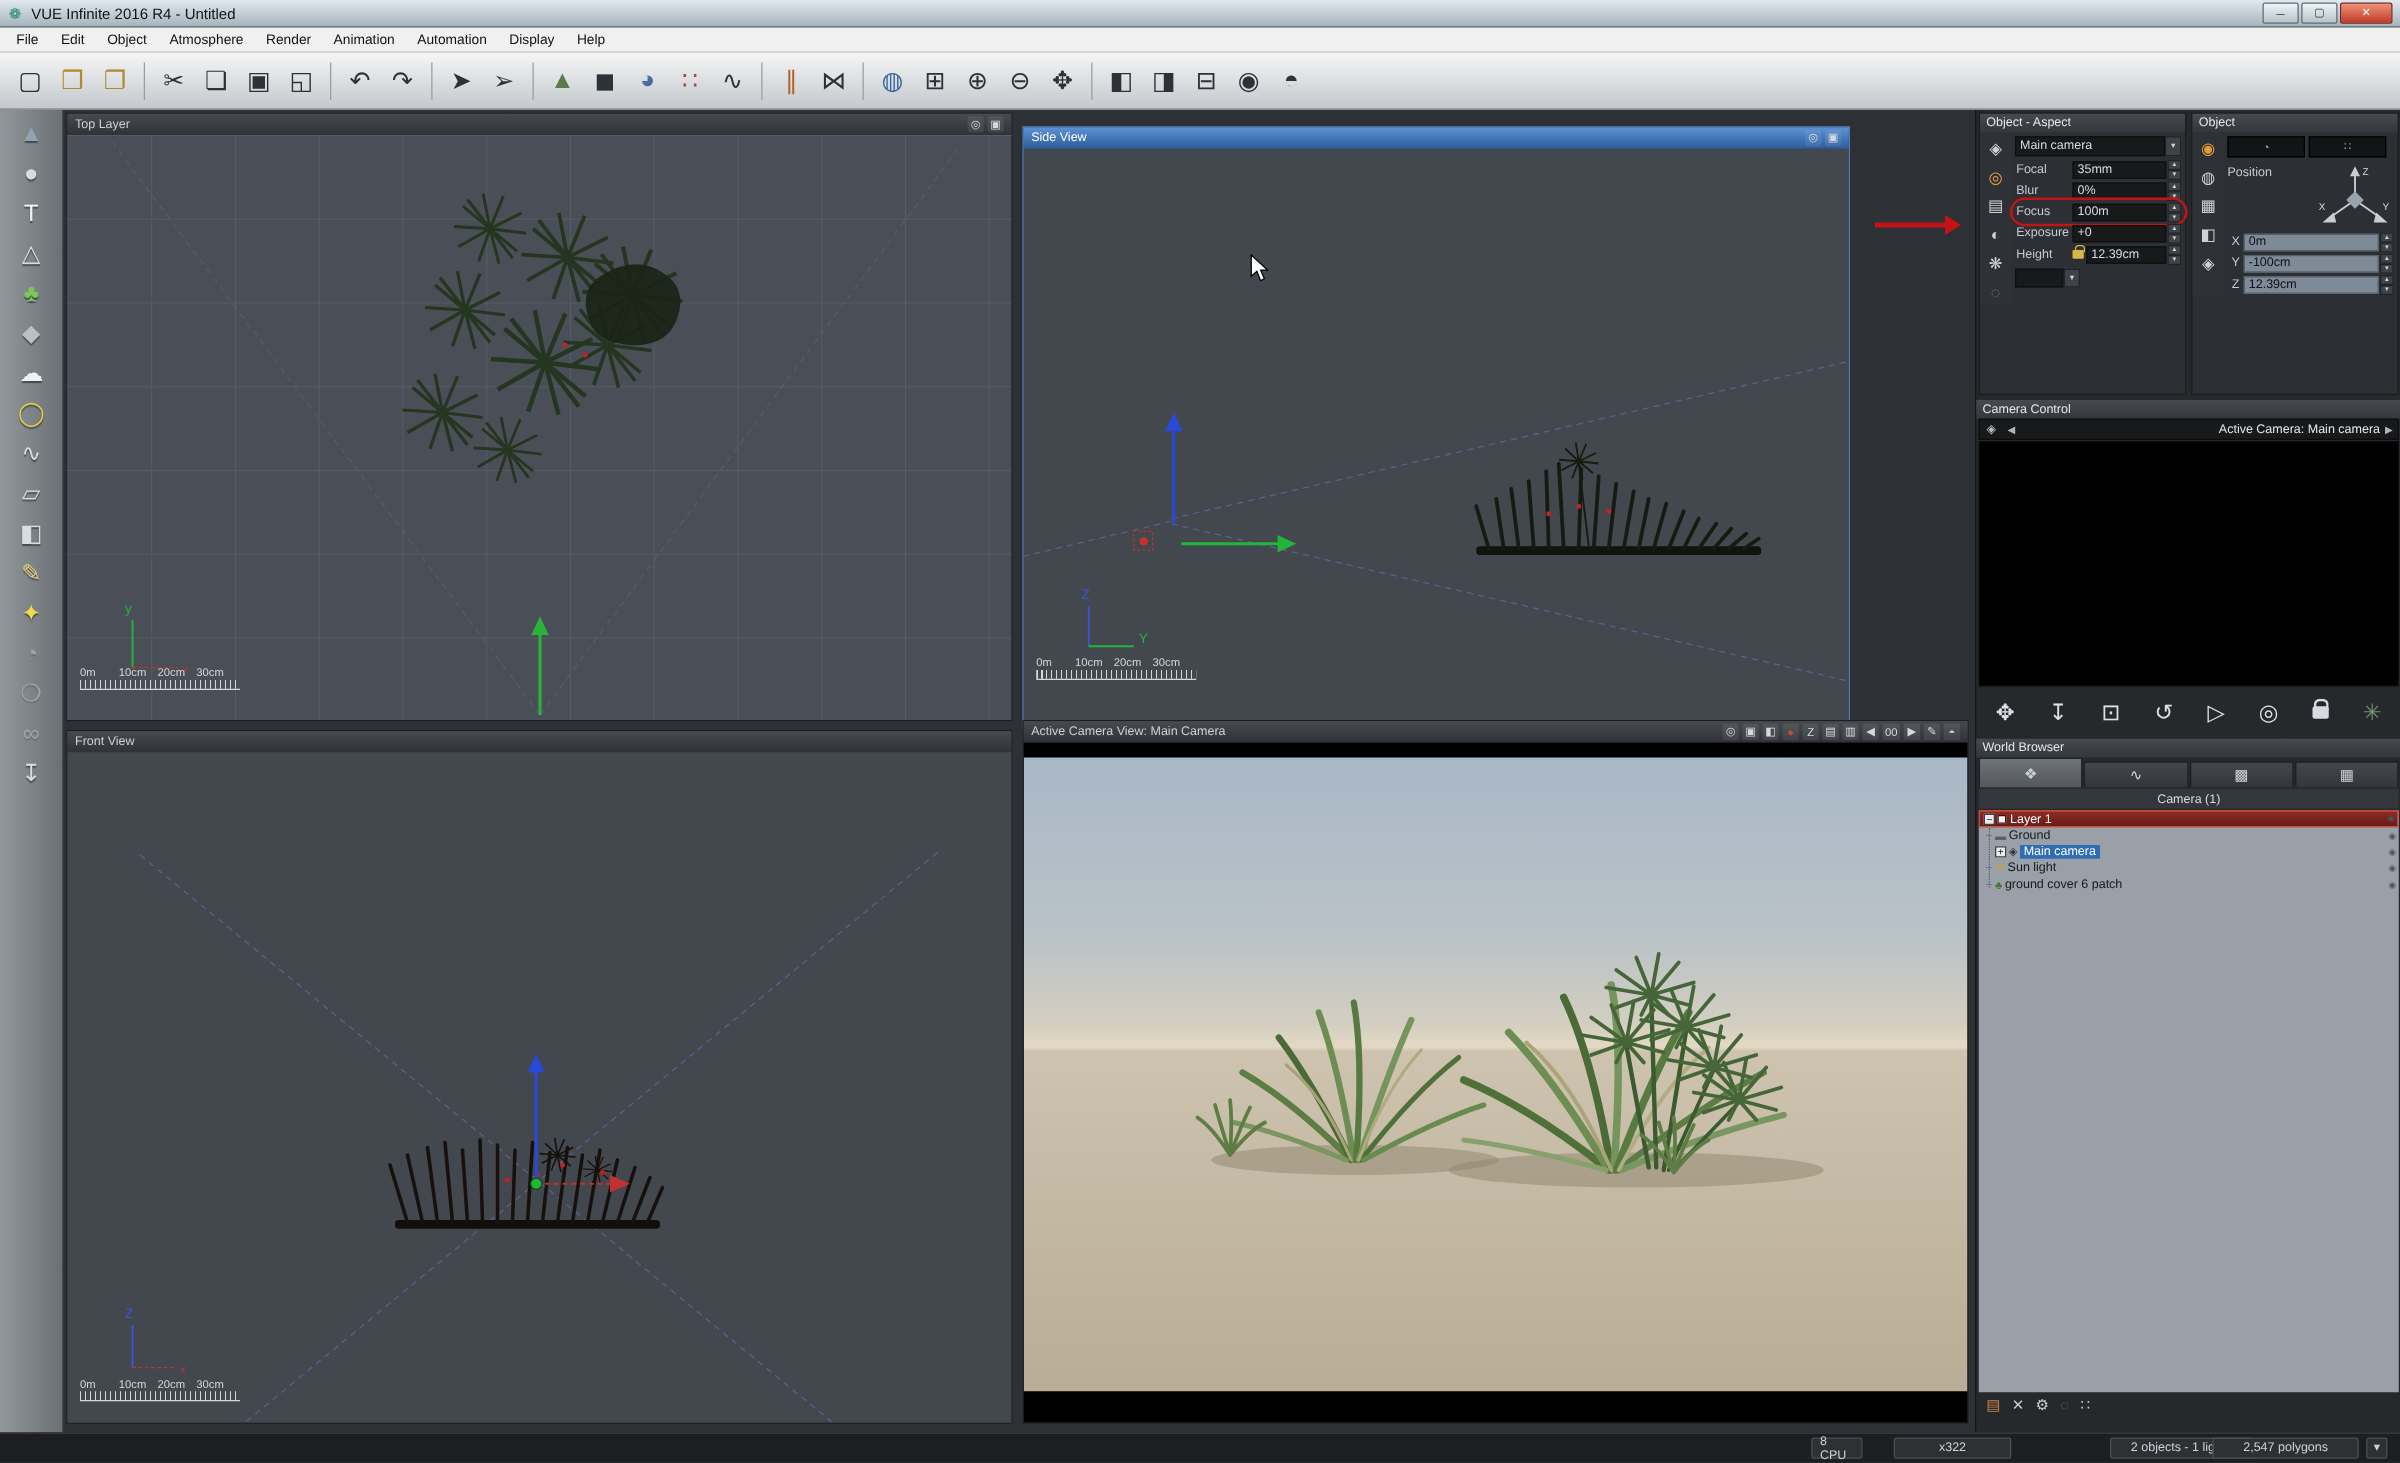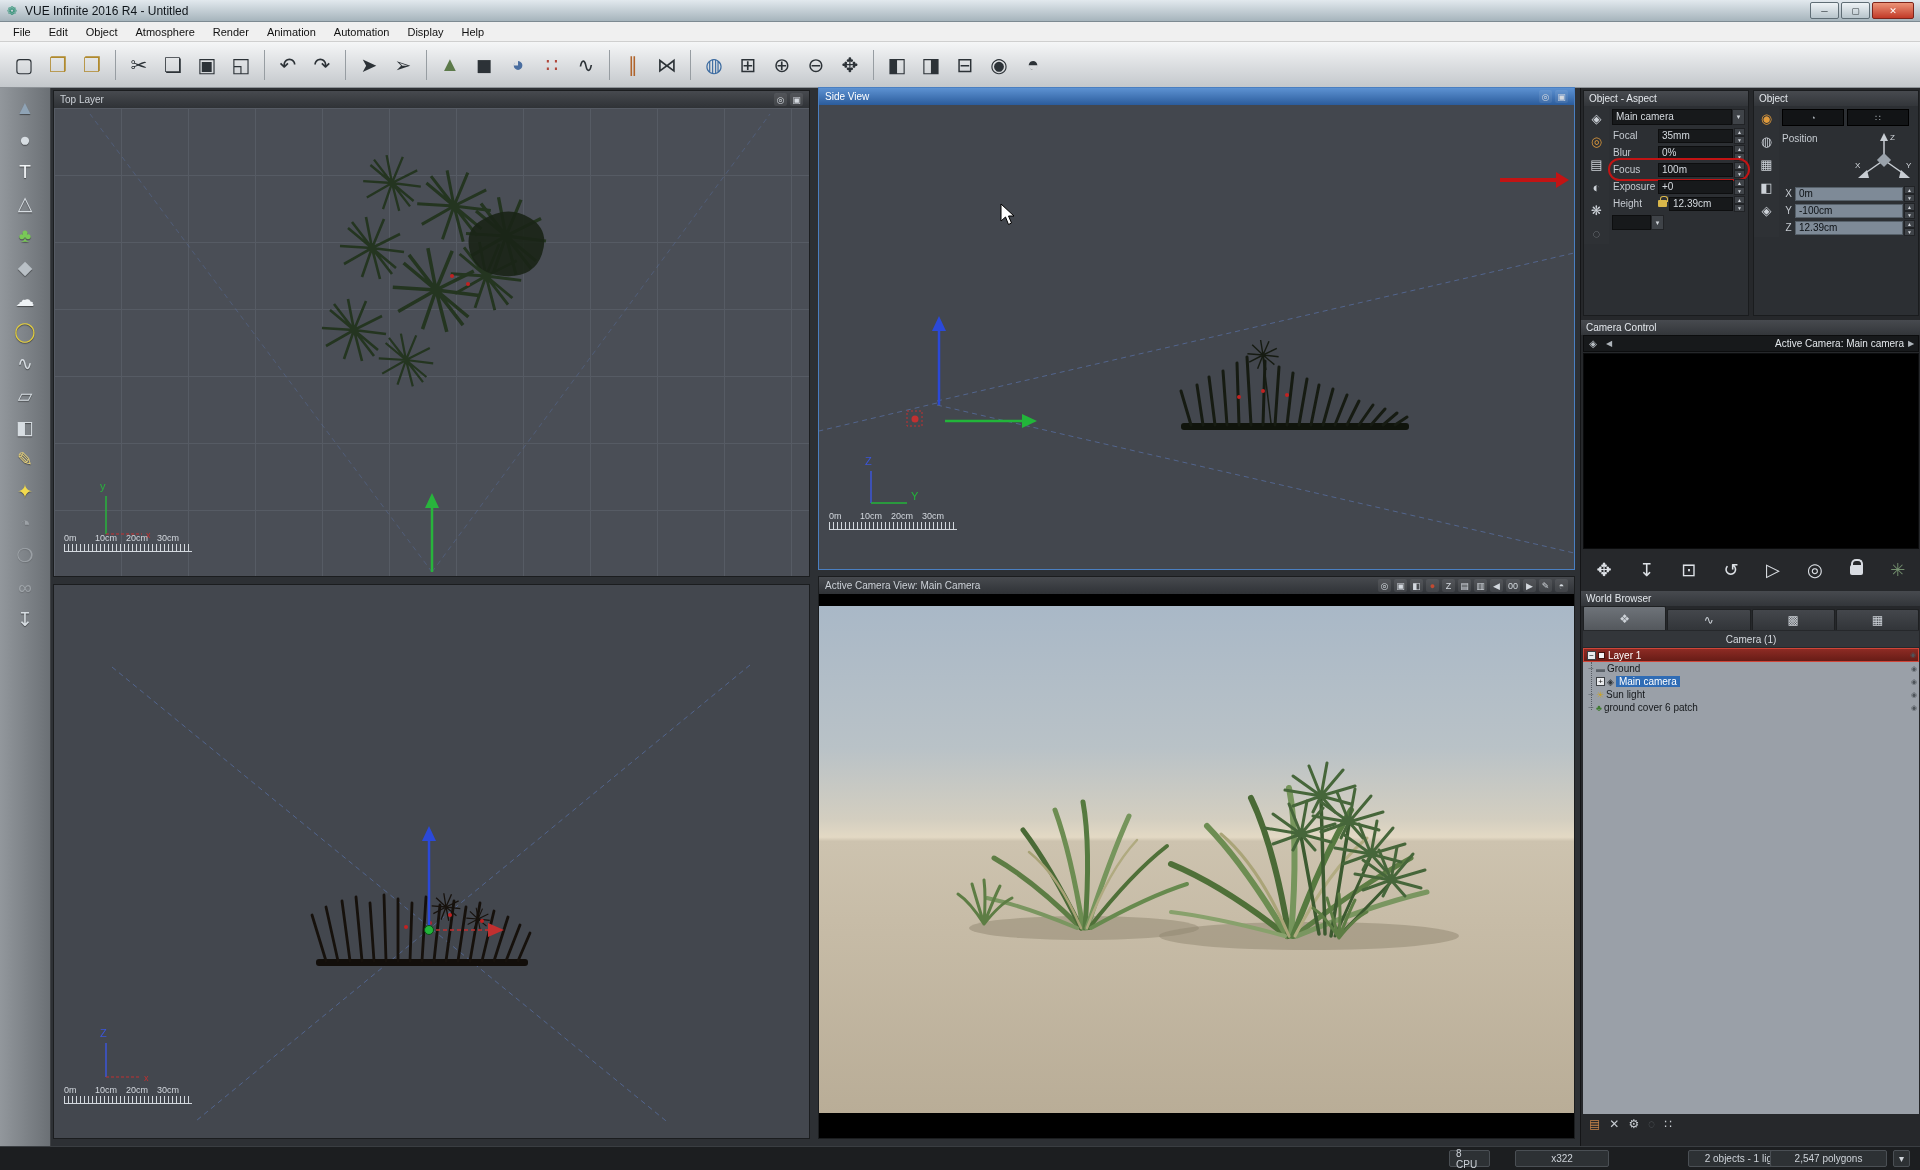--- a/index.html
+++ b/index.html
@@ -247,21 +247,21 @@
           <span>0m</span>
           <span>10cm</span>
           <span>20cm</span>
           <span>30cm</span>
         </div>
       <div class="ruler-ticks"></div>
     </div>
   </div>
 </div>
 
-<div class="viewport active" style="left:818px;top:87px;width:757px;height:483px">
+<div class="viewport active" style="left:818px;top:101px;width:662px;height:483px">
   <div class="vp-title">
     <span>Side View</span>
     <span class="vp-icons">
         <span class="vpt-icon">◎</span>
         <span class="vpt-icon">▣</span>
       </span>
   </div>
   <div class="vp-content side-content">
     <svg class="vp-svg" width="755" height="464" viewBox="0 0 755 464">
       <defs>
@@ -317,20 +317,23 @@
           <span>10cm</span>
           <span>20cm</span>
           <span>30cm</span>
         </div>
       <div class="ruler-ticks"></div>
     </div>
   </div>
 </div>
 
 <div class="viewport" style="left:53px;top:584px;width:757px;height:555px">
+  <div class="vp-title">
+    <span>Front View</span>
+  </div>
   <div class="vp-content front-content">
     <svg class="vp-svg" width="755" height="536" viewBox="0 0 755 536">
       <defs>
         <g id="fburst">
             <path d="M0 0L26 3M0 0L19 16M0 0L5 25M0 0L-9 23M0 0L-23 12M0 0L-26 -2M0 0L-18 -17M0 0L-4 -25M0 0L10 -23M0 0L23 -11" stroke="#17120d" stroke-width="2.4" fill="none"></path>
           </g>
       </defs>
       <g stroke="#5d79b8" stroke-dasharray="5 4" opacity="0.6" stroke-width="1" fill="none">
         <path d="M58 82L700 608"></path>
           <path d="M696 80L52 610"></path>

